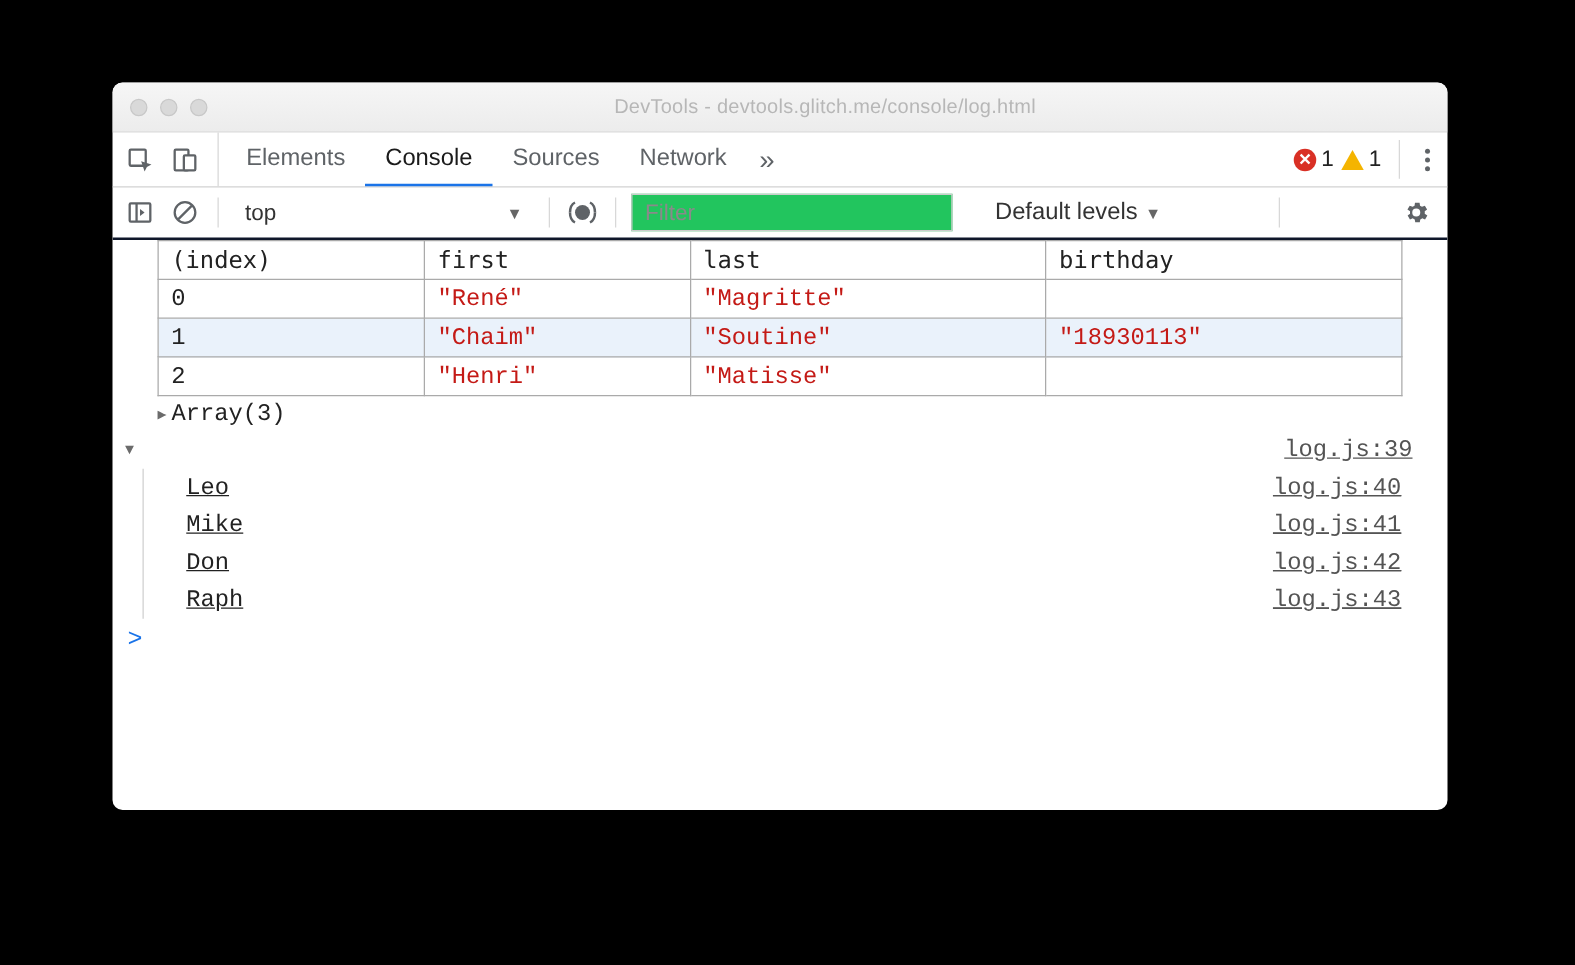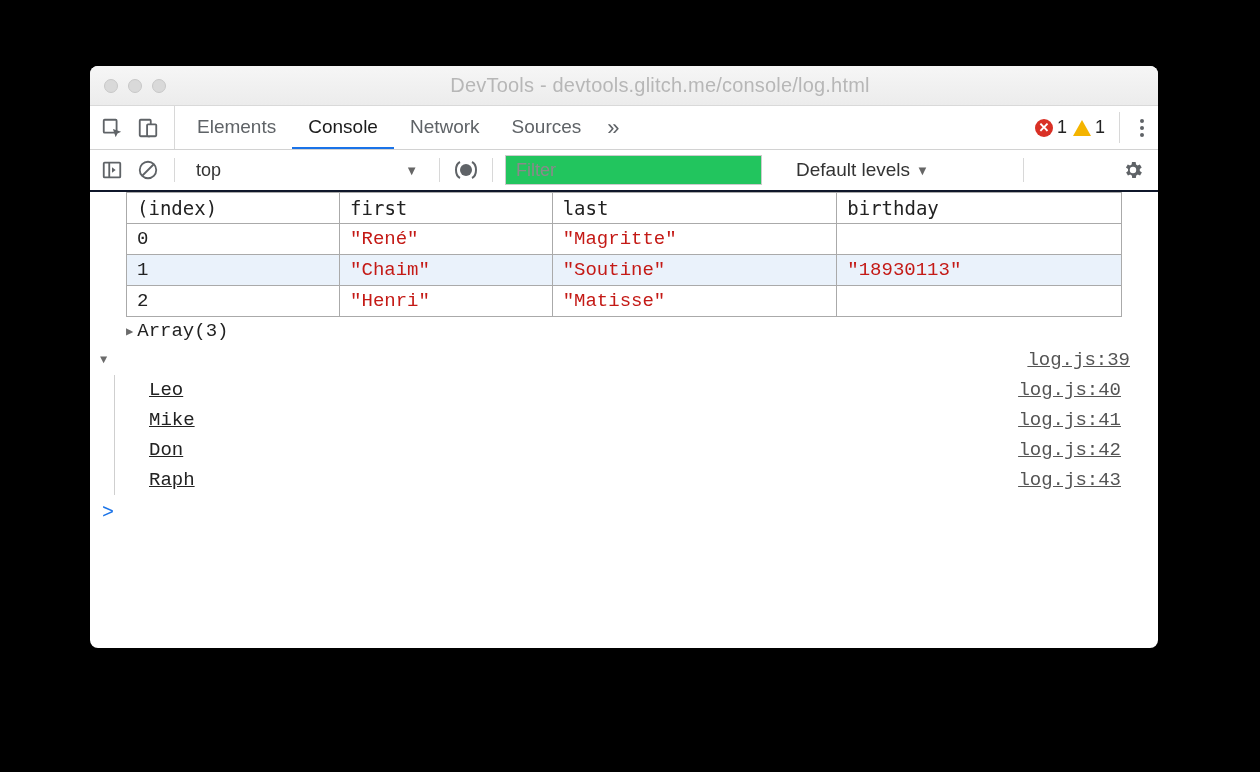--- a/index.html
+++ b/index.html
@@ -29,21 +29,21 @@
     height: 40px;
     background: linear-gradient(#f6f6f6,#ececec);
     border-bottom: 1px solid #d9d9d9;
     display: flex;
     align-items: center;
     padding: 0 14px;
     gap: 10px;
   }
   .traffic { display: flex; gap: 10px; }
   .dot { width: 14px; height: 14px; border-radius: 50%; background: #d9d9d9; border: 1px solid #c8c8c8; }
-  .title-text { flex: 1; text-align: center; color: #b7b7b7; font-size: 20px; letter-spacing: .2px; }
+  .title-text { flex: 1; text-align: center; color: #b7b7b7; font-size: 16px; letter-spacing: .2px; }
   
   .tabstrip {
     height: 44px;
     border-bottom: 1px solid #d2d2d2;
     display: flex;
     align-items: stretch;
     padding: 0 8px;
   }
   .ts-left { display: flex; align-items: center; gap: 8px; padding-right: 12px; border-right: 1px solid #d8d8d8; }
   .icon-btn { width: 28px; height: 28px; display:flex; align-items:center; justify-content:center; color:#5f6367; cursor:pointer; }
@@ -133,22 +133,22 @@
       <div class="icon-btn">
         <svg width="22" height="22" viewBox="0 0 24 24" fill="none" stroke="#5f6367" stroke-width="2">
           <rect x="3" y="3" width="12" height="18" rx="1"></rect>
           <rect x="11" y="8" width="10" height="13" rx="1" fill="#fff"></rect>
         </svg>
       </div>
     </div>
     <div class="tabs">
       <div class="tab">Elements</div>
       <div class="tab active">Console</div>
+      <div class="tab">Sources</div>
       <div class="tab">Network</div>
-      <div class="tab">Sources</div>
       <div class="overflow-tab">»</div>
     </div>
     <div class="ts-right">
       <div class="badge">
         <span class="err-icon">✕</span>
         <span>1</span>
       </div>
       <div class="badge">
         <span class="warn-icon"></span>
         <span>1</span>

